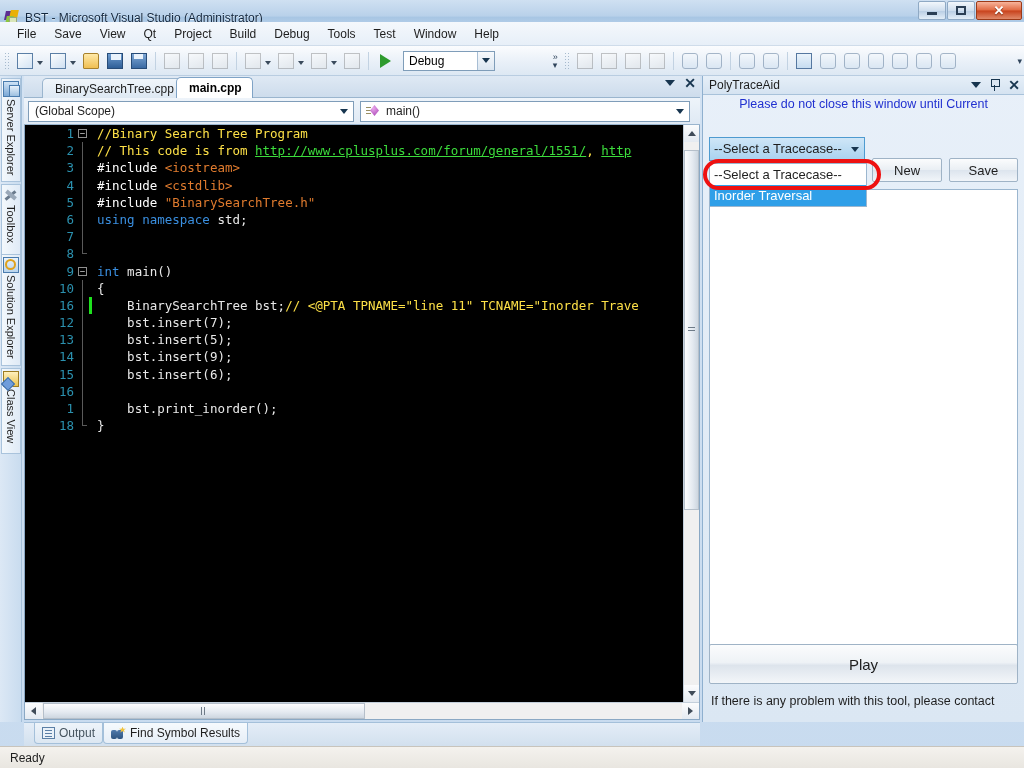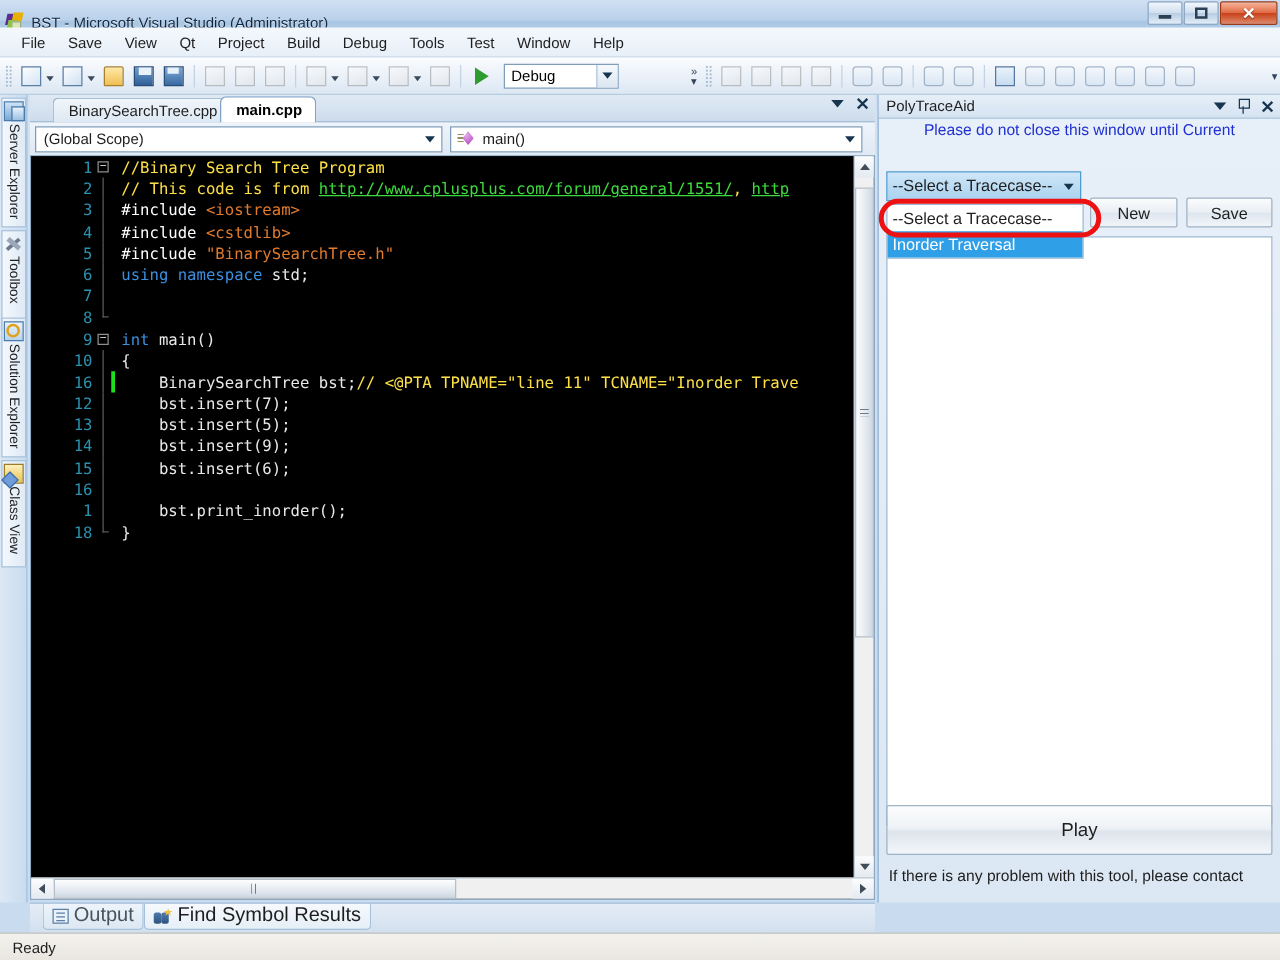--- a/index.html
+++ b/index.html
@@ -256,21 +256,21 @@
 
   
   .bottom-tabs {
     position: absolute; left: 24px; top: 722px; width: 676px; height: 24px;
     background: linear-gradient(180deg,#e4edf7,#d2e0ee);
     border-top: 1px solid #a4c0da;
     display: flex; align-items: flex-start; padding-left: 10px;
   }
   .btab {
     height: 21px; padding: 0 7px; display: flex; align-items: center; gap: 4px;
-    font-size: 16px; color: #45545f;
+    font-size: 12px; color: #45545f;
     background: linear-gradient(180deg,#eef4fa,#dce7f2);
     border: 1px solid #a4c0da; border-top: none; border-radius: 0 0 4px 4px;
   }
   .btab.active { color: #1e1e1e; background: linear-gradient(180deg,#f6fafd,#e6eef7); }
   .ico-out { width: 13px; height: 12px; background: #e9f1f9; border: 1px solid #5b7fa6; position: relative;}
   .ico-out:after { content:''; position:absolute; left:2px; top:2px; right:2px; height:1px;
       box-shadow: 0 0 0 0 #5b7fa6, 0 3px 0 0 #5b7fa6, 0 6px 0 0 #5b7fa6; background:#5b7fa6;}
   .ico-find { width: 15px; height: 13px; position: relative; }
   .ico-find .bn1 { position:absolute;left:0;top:3px;width:6px;height:9px;background:linear-gradient(180deg,#4f79ab,#2e5480);border-radius:2px;}
   .ico-find .bn2 { position:absolute;left:6px;top:3px;width:6px;height:9px;background:linear-gradient(180deg,#4f79ab,#2e5480);border-radius:2px;}

